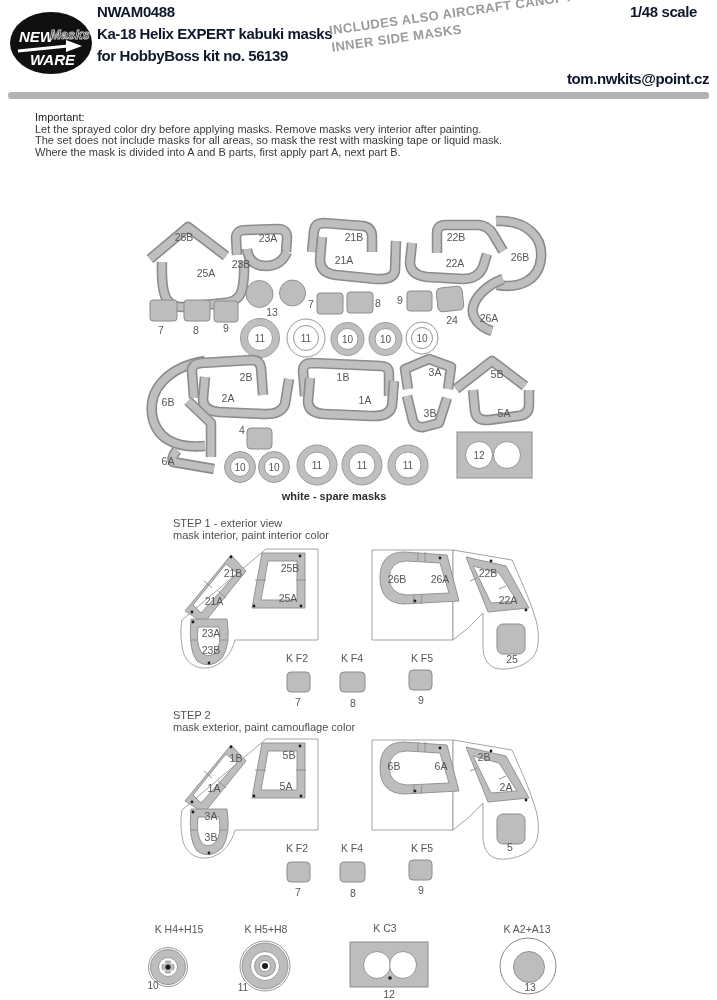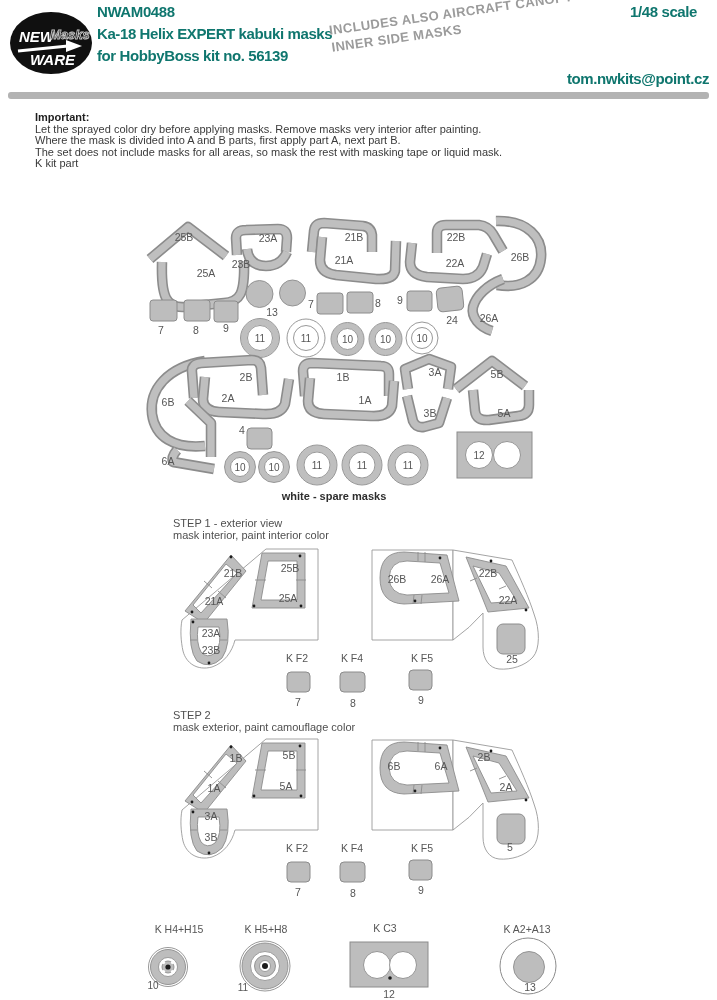--- a/index.html
+++ b/index.html
@@ -1,19 +1,19 @@
 <!DOCTYPE html>
 <html><head>
 <meta charset="utf-8">
 <style>
   html,body{margin:0;padding:0;background:#e8e8e8;}
   .page{position:relative;width:717px;height:1000px;background:#ffffff;overflow:hidden;
         font-family:"Liberation Sans",sans-serif;}
   .abs{position:absolute;}
-  .hdr{font-weight:bold;color:#0f766e;font-size:15px;letter-spacing:-0.4px;white-space:nowrap;}
+  .hdr{font-weight:bold;color:#0f172a;font-size:15px;letter-spacing:-0.4px;white-space:nowrap;}
   .note{color:#9b9b9b;font-weight:bold;font-size:13px;letter-spacing:0.4px;
         transform:rotate(-8deg);transform-origin:left top;line-height:17px;white-space:nowrap;}
   .divider{position:absolute;left:8px;top:92px;width:701px;height:7px;background:#b3b3b3;border-radius:3px;}
   .imp{font-size:11px;line-height:11.6px;color:#3a3a3a;}
   .imp b{color:#1f1f1f;}
   svg.canvas{position:absolute;left:0;top:0;}
   .e{fill:none;stroke:#8c8c8c;stroke-width:10.5;stroke-linejoin:round;stroke-linecap:butt;}
   .c{fill:none;stroke:#bfbfbf;stroke-width:7.3;stroke-linejoin:round;stroke-linecap:butt;}
   .sq{fill:#bdbdbd;stroke:#8c8c8c;stroke-width:1;}
   .hair{fill:none;stroke:#8c8c8c;stroke-width:0.9;}
@@ -50,25 +50,24 @@
     <div>INCLUDES ALSO AIRCRAFT CANOPY</div>
     <div>INNER SIDE MASKS</div>
   </div>
 
   <div class="abs hdr" style="right:20px;top:3px">1/48 scale</div>
   <div class="abs hdr" style="right:8px;top:70px">tom.nwkits@point.cz</div>
 
   <div class="divider"></div>
 
   <div class="abs imp" style="left:35px;top:112px;width:650px">
-    <div style="font-weight:bold;color:#1f1f1f">Important:</div>
+    <div style="font-weight:normal;color:#1f1f1f">Important:</div>
     <div>Let the sprayed color dry before applying masks. Remove masks very interior after painting.</div>
+    <div>The set does not include masks for all areas, so mask the rest with masking tape or liquid mask.</div>
     <div>Where the mask is divided into A and B parts, first apply part A, next part B.</div>
-    <div>The set does not include masks for all areas, so mask the rest with masking tape or liquid mask.</div>
-    <div>K kit part</div>
   </div>
 
   <svg class="canvas" width="717" height="1000" viewBox="0 0 717 1000">
 
     <defs>
 
       <g id="heli-left">
         <path class="body" d="M266,549 H318 V640 H235 C232,652 224,663 212,667 C197,671 186,663 183,651 C181,642 180,630 182,620 Z"></path>
         <path class="frame" d="M231,555 L246,571 L204,623 L185,611 Z M226,564 L237,573 L201,613 L193,605 Z"></path>
         <path class="frame" d="M262,553 L305,553 L305,608 L252,608 Z M268,561 L297,561 L297,600 L261,600 Z"></path>

